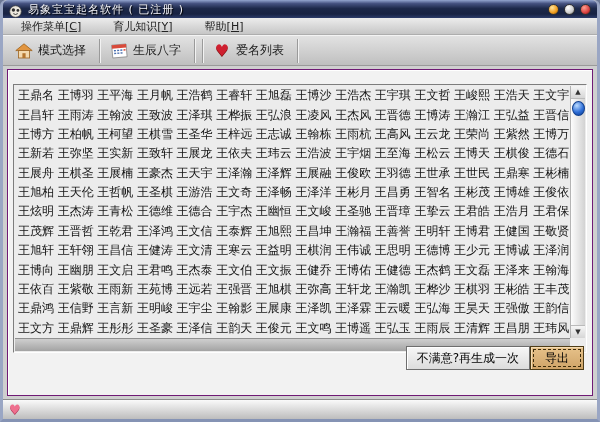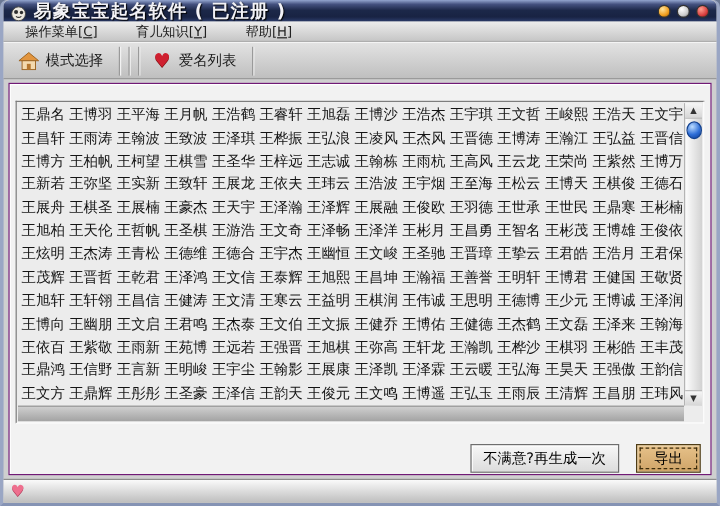--- a/index.html
+++ b/index.html
@@ -18,21 +18,21 @@
   }
   
   .titlebar{
     height:18px; flex:0 0 18px;
     background:linear-gradient(180deg,#93a5cf 0%,#44517f 20%,#1c2849 48%,#182343 78%,#2c3c6a 100%);
     border-radius:5px 5px 0 0;
     display:flex; align-items:center; padding:0 6px; gap:6px;
   }
   .app-icon{ width:13px; height:13px; flex:0 0 13px; }
   .title-text{
-    color:#f2f2f6; font-size:15px; font-weight:bold; letter-spacing:1px;
+    color:#f2f2f6; font-size:11px; font-weight:normal; letter-spacing:1px;
     flex:1 1 auto; white-space:nowrap; overflow:hidden;
     text-shadow:1px 1px 1px #000;
   }
   .title-controls{ display:flex; gap:5px; align-items:center; }
   .tc-btn{ width:11px; height:11px; border-radius:50%; border:1px solid #333; }
   .tc-min{ background:radial-gradient(circle at 35% 30%, #ffe49a, #f09c1c 60%, #8a5200); }
   .tc-res{ background:radial-gradient(circle at 35% 30%, #ffffff, #cccccc 60%, #6e6e6e); }
   .tc-close{ background:radial-gradient(circle at 35% 30%, #ff9e8e, #d84040 60%, #7c0e0e); }
   
   .menubar{
@@ -103,22 +103,22 @@
     border:1px solid #12418f;
   }
   
   .h-scrollbar{
     position:absolute; left:1px; right:16px; bottom:1px; height:13px;
     background:linear-gradient(#cfcfcf,#a3a3a3);
     border-top:1px solid #8f8f8f;
   }
   
   .panel-buttons{
-    position:absolute; right:8px; bottom:1px;
-    display:flex; gap:14px; 
+    position:absolute; right:8px; bottom:25px;
+    display:flex; 
   }
   .btn{
     height:24px; font-size:12px; color:#000;
     background:linear-gradient(#f7f7f7,#dcdcdc);
     border:1px solid #6e6e6e;
     box-shadow:inset 1px 1px 0 #ffffff;
     display:flex; align-items:center; justify-content:center;
     padding:0 10px; white-space:nowrap; cursor:default;
   }
   .btn-export{
@@ -173,20 +173,38 @@
         <span class="tb-icon">
           <svg width="18" height="16" viewBox="0 0 18 16">
             <polygon points="9,0.8 17.2,7.6 0.8,7.6" fill="#e2953f" stroke="#9c6320" stroke-width="0.8"></polygon>
             <rect x="3.4" y="7.6" width="11.2" height="7.4" fill="#f3d9ae" stroke="#9c6320" stroke-width="0.8"></rect>
             <rect x="7.4" y="10.2" width="3.2" height="4.8" fill="#b5762f"></rect>
           </svg>
         </span>
         <span>模式选择</span>
       </div>
       <div class="tb-sep"></div>
+      <div class="tb-button">
+        <span class="tb-icon">
+          <svg width="17" height="16" viewBox="0 0 17 16">
+            <g transform="rotate(-5 8.5 8)">
+              <rect x="1.2" y="1.6" width="14.4" height="12.8" fill="#ffffff" stroke="#8a8a8a" stroke-width="0.8"></rect>
+              <rect x="1.2" y="1.6" width="14.4" height="3.4" fill="#d84a3a"></rect>
+              <rect x="3" y="6.6" width="2" height="1.4" fill="#4a6fb0"></rect>
+              <rect x="6.2" y="6.6" width="2" height="1.4" fill="#4a6fb0"></rect>
+              <rect x="9.4" y="6.6" width="2" height="1.4" fill="#4a6fb0"></rect>
+              <rect x="12.6" y="6.6" width="2" height="1.4" fill="#d84a3a"></rect>
+              <rect x="3" y="9.4" width="2" height="1.4" fill="#4a6fb0"></rect>
+              <rect x="6.2" y="9.4" width="2" height="1.4" fill="#4a6fb0"></rect>
+              <rect x="9.4" y="9.4" width="2" height="1.4" fill="#4a6fb0"></rect>
+            </g>
+          </svg>
+        </span>
+        <span>生辰八字</span>
+      </div>
       <div class="tb-sep"></div>
       <div class="tb-sep"></div>
       <div class="tb-button">
         <span class="tb-icon">
           <span class="glyph-heart">♥</span>
         </span>
         <span>爱名列表</span>
       </div>
       <div class="tb-sep"></div>
     </div>

